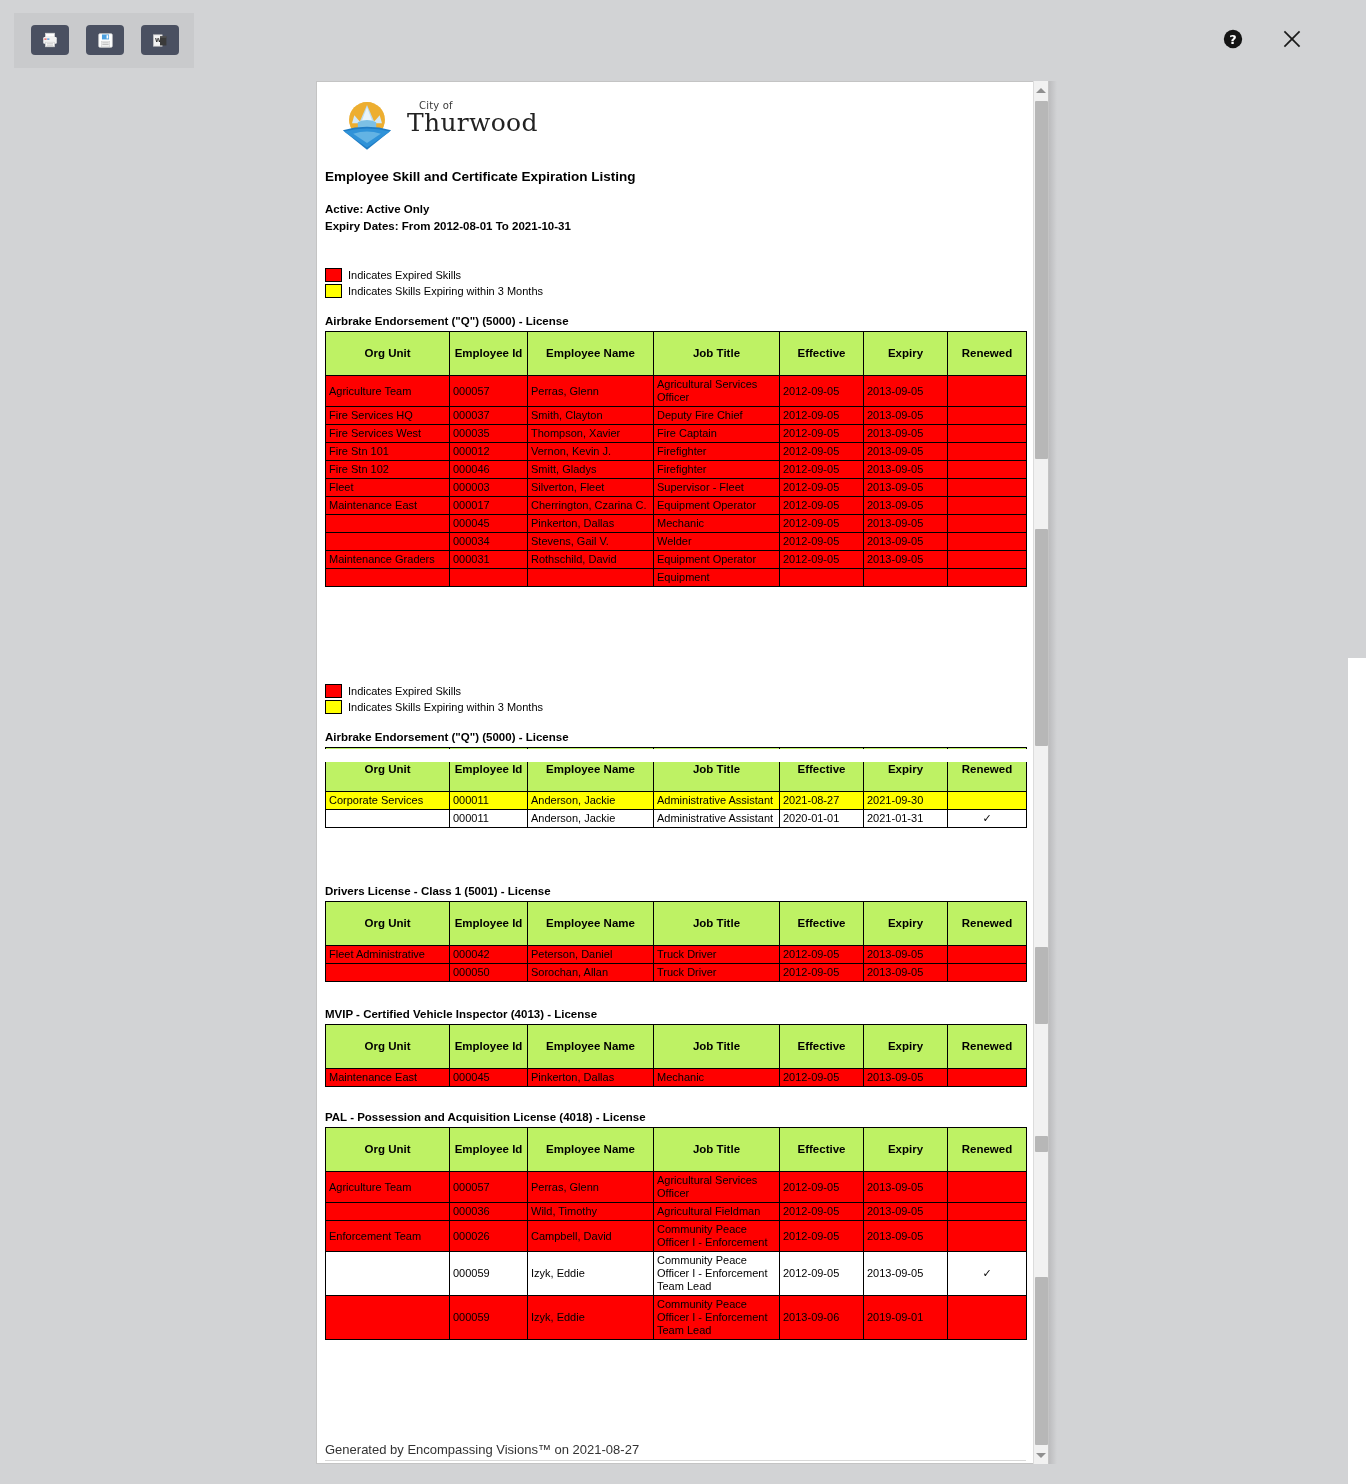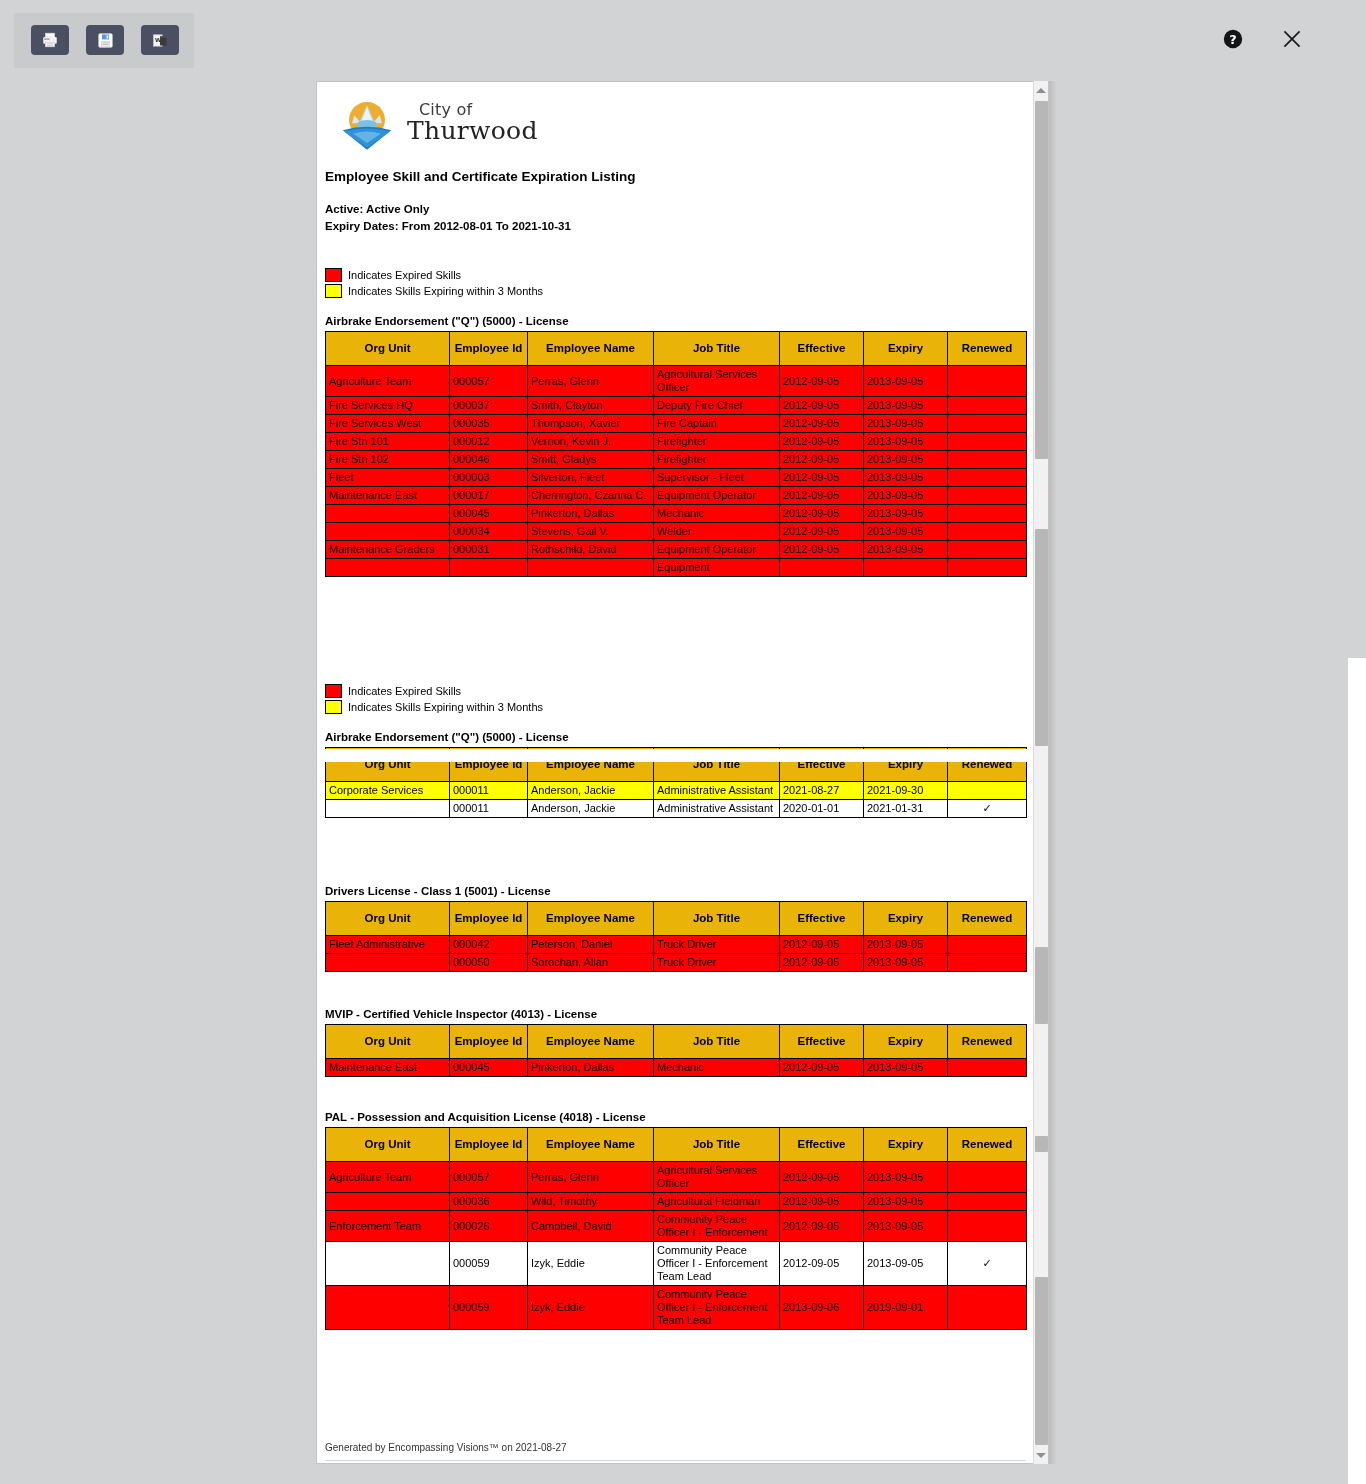--- a/index.html
+++ b/index.html
@@ -91,21 +91,21 @@
   #logo-mark {
     position: absolute; left: 13px; top: 8px;
     width: 58px; height: 53px;
   }
   #logo-wordmark {
     position: absolute; left: 82px; top: 10px;
     width: 200px;
   }
   #logo-cityof {
     font-family: "DejaVu Sans", sans-serif;
-    font-size: 16px; color: #3b3b3b;
+    font-size: 10px; color: #3b3b3b;
     letter-spacing: .2px;
     margin-left: 12px;
   }
   #logo-thurwood {
     font-family: "DejaVu Serif", serif;
     font-size: 25px; color: #222;
     letter-spacing: .3px;
     margin-top: -3px;
   }
 
@@ -152,46 +152,46 @@
     font-size: 11px;
   }
   .rpt-table th, .rpt-table td {
     border: 1px solid #000;
     padding: 2px 3px;
     vertical-align: middle;
     color: #000;
     overflow: hidden;
   }
   .rpt-table thead th {
-    background: #eab308;
+    background: #bef264;
     text-align: center;
     font-weight: bold;
     font-size: 11.5px;
-    height: 34px;
+    height: 44px;
     line-height: 13px;
   }
   .rpt-table tbody td { text-align: left; line-height: 13px; }
   .rpt-table tbody td.center { text-align: center; }
   tr.row-expired  td { background: #ff0000; }
   tr.row-warning  td { background: #ffff00; }
   tr.row-ok       td { background: #ffffff; }
 
   
   col.c-org  { width: 124px; }
   col.c-eid  { width:  78px; }
   col.c-name { width: 126px; }
   col.c-job  { width: 126px; }
   col.c-eff  { width:  84px; }
   col.c-exp  { width:  84px; }
   col.c-ren  { width:  79px; }
 
   
   #doc-footer {
     position: absolute; left: 8px; top: 1360px;
-    font-size: 10px; color: #333;
+    font-size: 13px; color: #333;
   }
   #doc-footer-rule {
     position: absolute; left: 8px; top: 1378px;
     width: 701px; height: 1px; background: #d8d8d8;
   }
 
   
   #doc-scrollbar {
     position: absolute; left: 1033px; top: 81px;
     width: 15px; height: 1383px;

